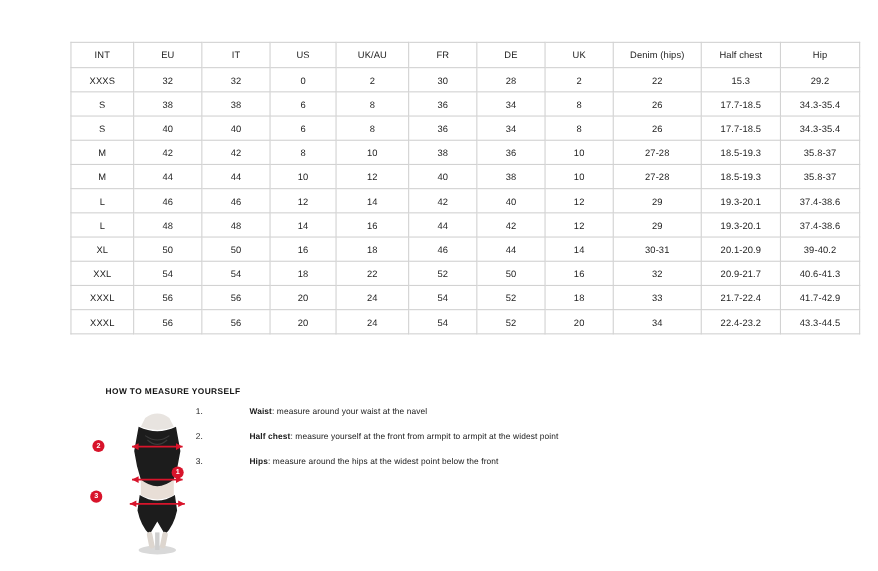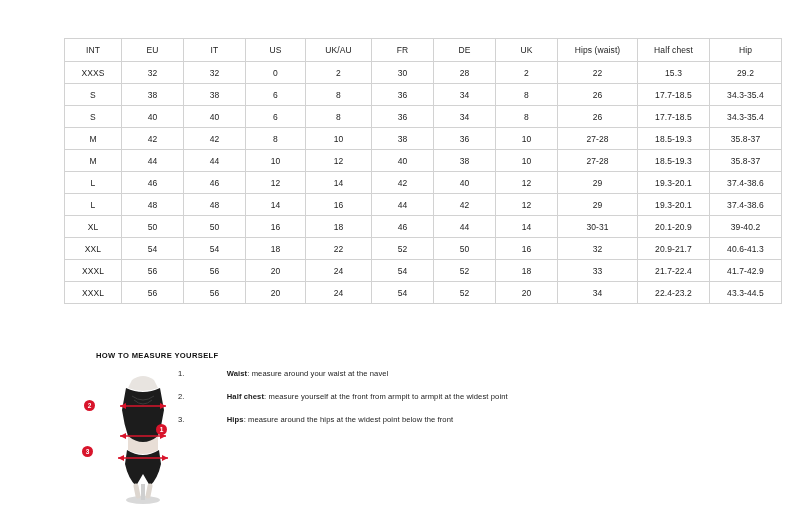--- a/index.html
+++ b/index.html
@@ -142,21 +142,21 @@
       <thead>
         <tr>
           <th>INT</th>
           <th>EU</th>
           <th>IT</th>
           <th>US</th>
           <th>UK/AU</th>
           <th>FR</th>
           <th>DE</th>
           <th>UK</th>
-          <th>Hips (waist)</th>
+          <th>Denim (hips)</th>
           <th>Half chest</th>
           <th>Hip</th>
         </tr>
       </thead>
       <tbody>
         <tr>
           <td>XXXS</td>
           <td>32</td>
           <td>32</td>
           <td>0</td>

